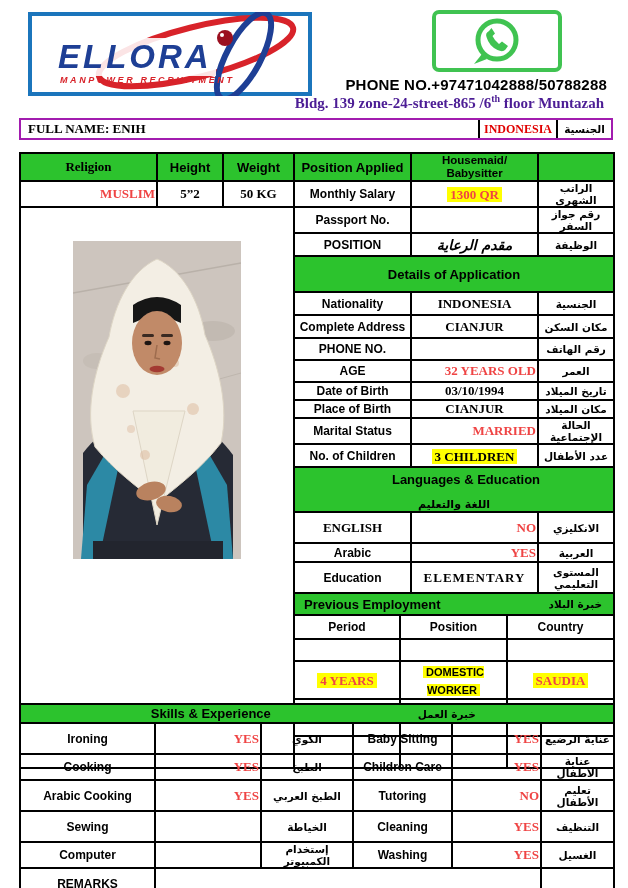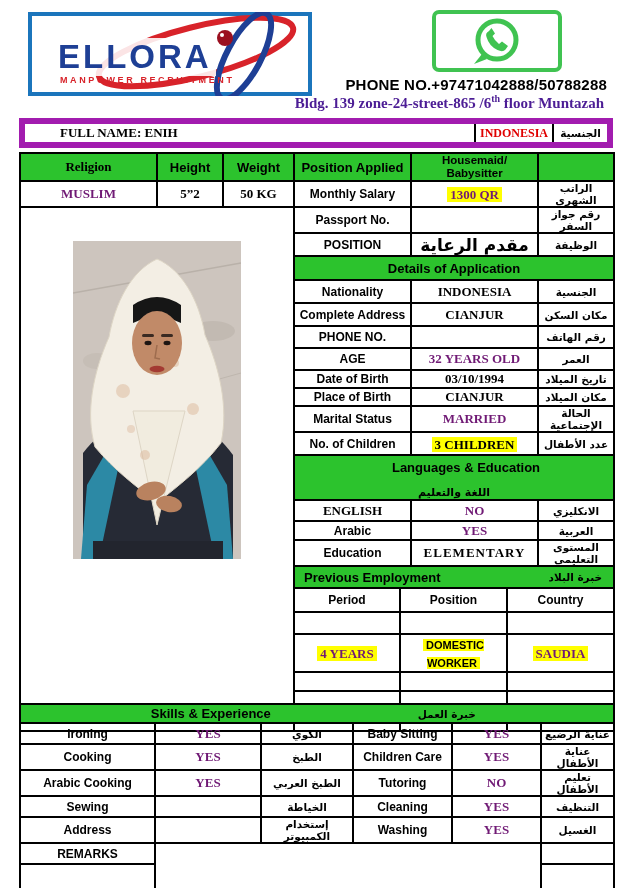--- a/index.html
+++ b/index.html
@@ -1,56 +1,56 @@
 <!DOCTYPE html>
 <html><head>
 <meta charset="utf-8">
 <style>
   html,body{margin:0;padding:0;background:#fff;}
   body{width:628px;height:888px;position:relative;font-family:"Liberation Sans",sans-serif;color:#000;}
   .sheet{position:absolute;inset:0;background:#fff;overflow:hidden;}
 
   
-  .logo-box{position:absolute;left:28px;top:12px;}
+  .logo-box{position:absolute;left:28px;top:12px;font-style:italic;}
   .wa-box{position:absolute;left:432px;top:10px;}
   .phone-line{position:absolute;top:76px;left:0;width:607px;text-align:right;
     font-weight:bold;font-size:15px;letter-spacing:.2px;}
   .addr-line{position:absolute;top:93px;left:0;width:604px;text-align:right;
     font-family:"Liberation Serif",serif;font-weight:bold;font-size:15px;color:#4c1d95;}
   .addr-line sup{font-size:10px;}
 
   
-  .fullname{position:absolute;left:19px;top:118px;width:594px;height:30px;border:6px solid #a21caf;
-    display:flex;box-sizing:border-box;padding-left:28px;}
+  .fullname{position:absolute;left:19px;top:118px;width:594px;height:22px;border:2px solid #a21caf;
+    display:flex;box-sizing:border-box;}
   .fn-name{flex:1;display:flex;align-items:center;padding-left:7px;
     font-family:"Liberation Serif",serif;font-weight:bold;font-size:13px;}
   .fn-nat{width:78px;border-left:2px solid #000;display:flex;align-items:center;justify-content:center;
     color:#e00000;font-family:"Liberation Serif",serif;font-weight:bold;font-size:12px;box-sizing:border-box;}
   .fn-ar{width:55px;border-left:2px solid #000;display:flex;align-items:center;justify-content:center;
     font-family:"DejaVu Sans",sans-serif;font-weight:bold;font-size:13px;box-sizing:border-box;}
 
   
   table{border-collapse:collapse;table-layout:fixed;}
   .main{position:absolute;left:19px;top:152px;width:594px;}
   .skills{position:absolute;left:19px;top:703px;width:594px;}
   td{border:2px solid #000;box-sizing:border-box;padding:0 1px;text-align:center;vertical-align:middle;overflow:hidden;}
   .green-bg{background:#6d28d9;}
   .green-bg td, td.green-bg{background:#2cc32d;font-weight:bold;font-size:13px;}
   .lbl{font-weight:bold;font-size:12px;}
   .serif{font-family:"Liberation Serif",serif;font-weight:bold;font-size:13px;}
-  .red{color:#701a75;}
+  .red{color:#ef4444;text-align:right;}
   .ar{font-family:"DejaVu Sans",sans-serif;font-weight:bold;font-size:10.5px;direction:rtl;}
-  .ar-val{font-family:"DejaVu Sans",sans-serif;font-weight:bold;font-size:17px;direction:rtl;}
+  .ar-val{font-family:"DejaVu Sans",sans-serif;font-weight:bold;font-size:14px;direction:rtl;font-style:italic;}
   .hl{background:#ffff00;padding:0 3px;}
   .sans11{font-size:11px;font-weight:bold;margin-top:12px;}
   .two-line{line-height:1.15;font-size:11.5px;font-weight:bold;}
 
   tr.h18>td{height:18px} tr.h19>td{height:19px} tr.h20>td{height:20px}
-  tr.h21>td{height:21px} tr.h22>td{height:22px} tr.h23>td{height:23px}
-  tr.h24>td{height:24px} tr.h25>td{height:25px} tr.h28>td{height:28px}
+  tr.h21>td{height:31px} tr.h22>td{height:22px} tr.h23>td{height:23px}
+  tr.h24>td{height:36px} tr.h25>td{height:25px} tr.h28>td{height:28px}
   tr.h37>td{height:37px} tr.h45>td{height:45px}
 
   .photocell{vertical-align:top;background:#fff;}
   .photo{display:block;margin:33px auto 0 auto;}
 
   .lg-en{font-weight:bold;font-size:13px;margin-top:3px;padding-left:24px;}
   .lg-ar{margin-top:11px;font-family:"DejaVu Sans",sans-serif;font-weight:bold;font-size:11px;direction:rtl;}
   .pe{display:flex;justify-content:space-between;align-items:center;padding:0 10px 0 8px;}
   .pe .en{font-weight:bold;font-size:13px;}
   .sk-head{display:flex;align-items:center;}
@@ -333,21 +333,21 @@
     </tr>
     <tr class="h21">
       <td class="lbl">Sewing</td>
       <td class="serif red"></td>
       <td class="ar">الخياطة</td>
       <td class="lbl">Cleaning</td>
       <td class="serif red">YES</td>
       <td class="ar">التنظيف</td>
     </tr>
     <tr class="h20">
-      <td class="lbl">Address</td>
+      <td class="lbl">Computer</td>
       <td class="serif red"></td>
       <td class="ar">إستخدام الكمبيوتر</td>
       <td class="lbl">Washing</td>
       <td class="serif red">YES</td>
       <td class="ar">الغسيل</td>
     </tr>
     <tr class="h21">
       <td class="lbl">REMARKS</td>
       <td colspan="4" rowspan="2"></td>
       <td></td>

